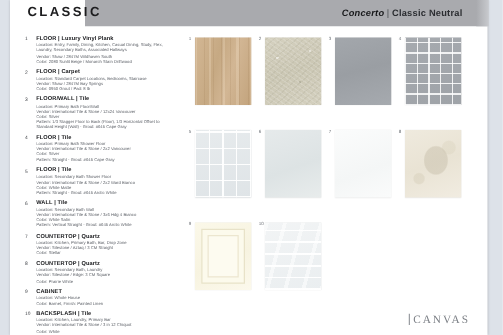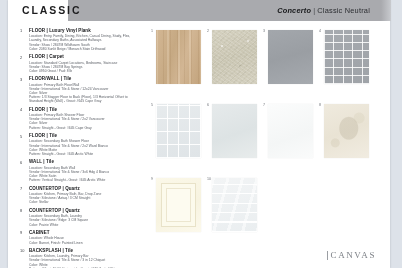--- a/index.html
+++ b/index.html
@@ -14,21 +14,21 @@
   .hdr-band{position:absolute;left:60px;top:0;width:322px;height:21px;
             background:#a9aaae;}
   .hdr-band:after{content:"";position:absolute;right:-1px;top:0;width:10px;height:21px;
             background:linear-gradient(to right,#a9aaae,#c8cace);}
   .hdr-title{position:absolute;left:14px;top:4px;font-size:10.5px;font-weight:bold;
              letter-spacing:1.9px;color:#1d1d1f;}
   .hdr-right{position:absolute;right:20px;top:5.5px;font-size:7.4px;color:#17181a;
              letter-spacing:.2px;white-space:nowrap;}
   .hdr-right b{font-weight:bold;font-style:italic;}
   .hdr-right .sep{color:#4a4c50;font-weight:normal;padding:0 2px;}
-  .hdr-right .sub{font-weight:normal;color:#2b2d31;}
+  .hdr-right .sub{font-weight:bold;color:#2b2d31;}
 
   
   .specs{position:absolute;left:12px;top:28px;width:122px;}
   .spec{display:flex;margin-bottom:3.4px;}
   .spec-num{width:9px;flex:0 0 9px;font-size:3.9px;color:#3c3f44;padding-top:.4px;}
   .spec-body{flex:1;}
   .spec-title{font-size:4.5px;font-weight:bold;color:#141518;letter-spacing:.08px;
               line-height:5.6px;margin-bottom:.7px;}
   .spec-line{font-size:3.35px;color:#5b5f66;line-height:4.15px;letter-spacing:.02px;
              white-space:nowrap;overflow:hidden;text-overflow:clip;}

